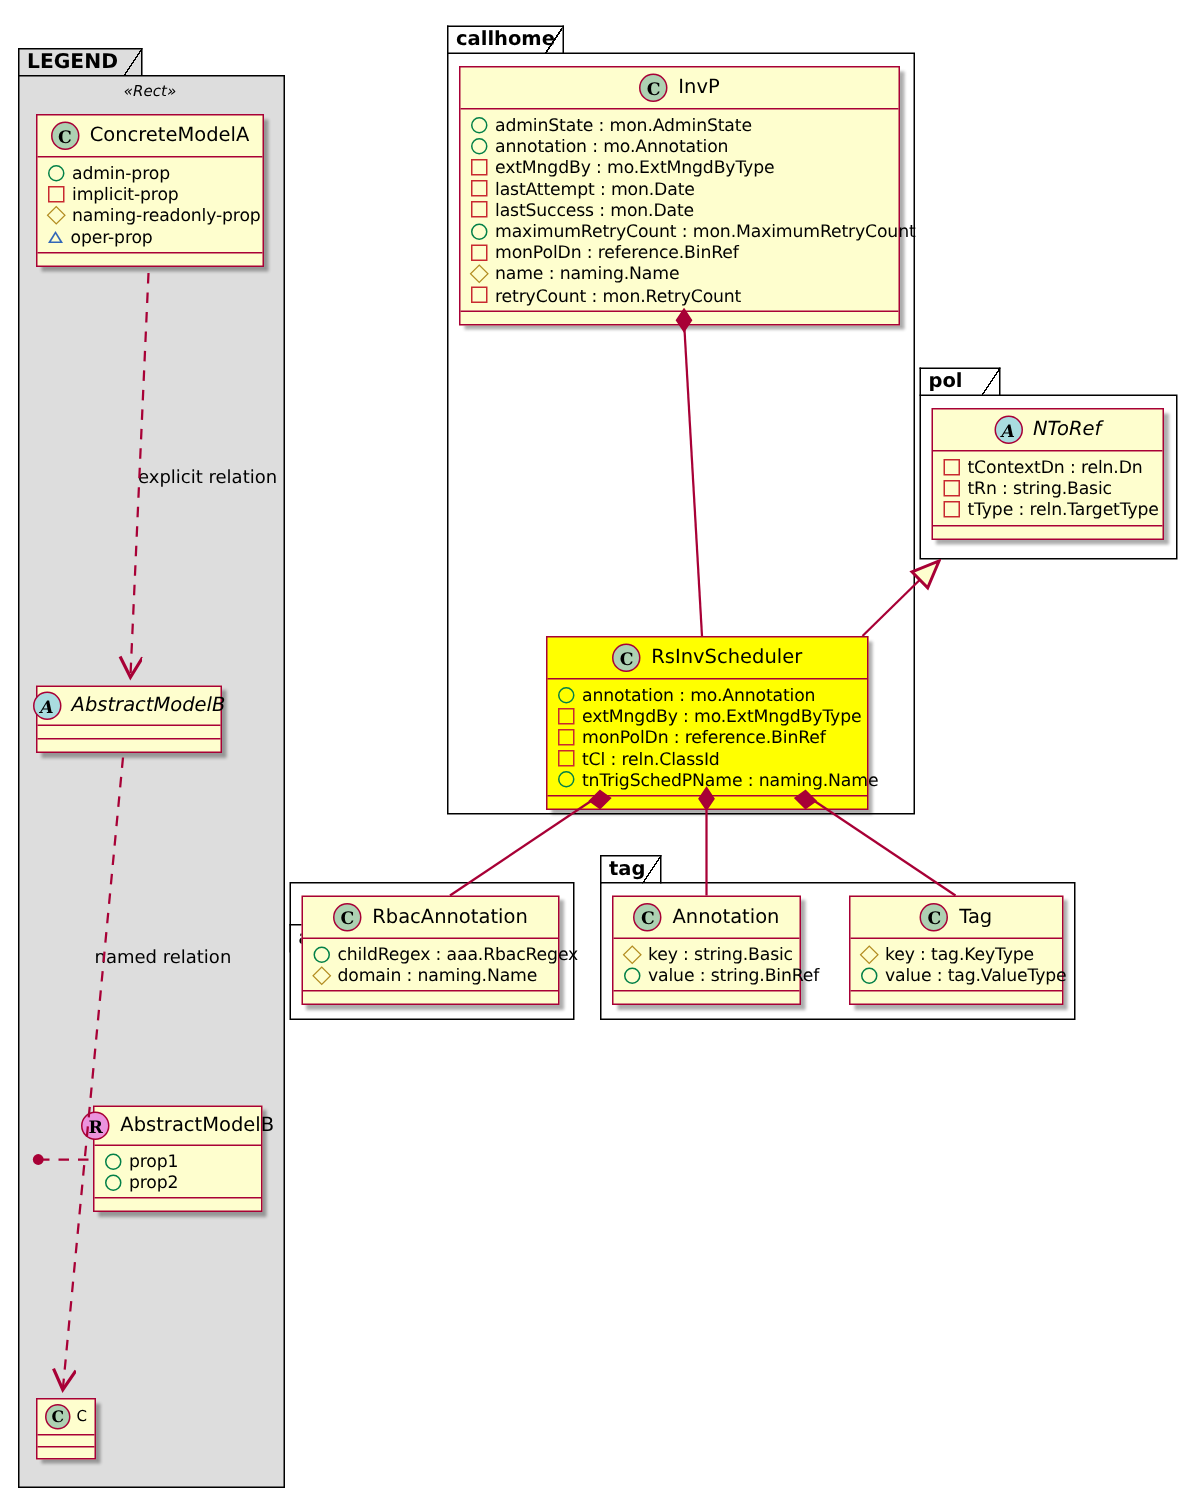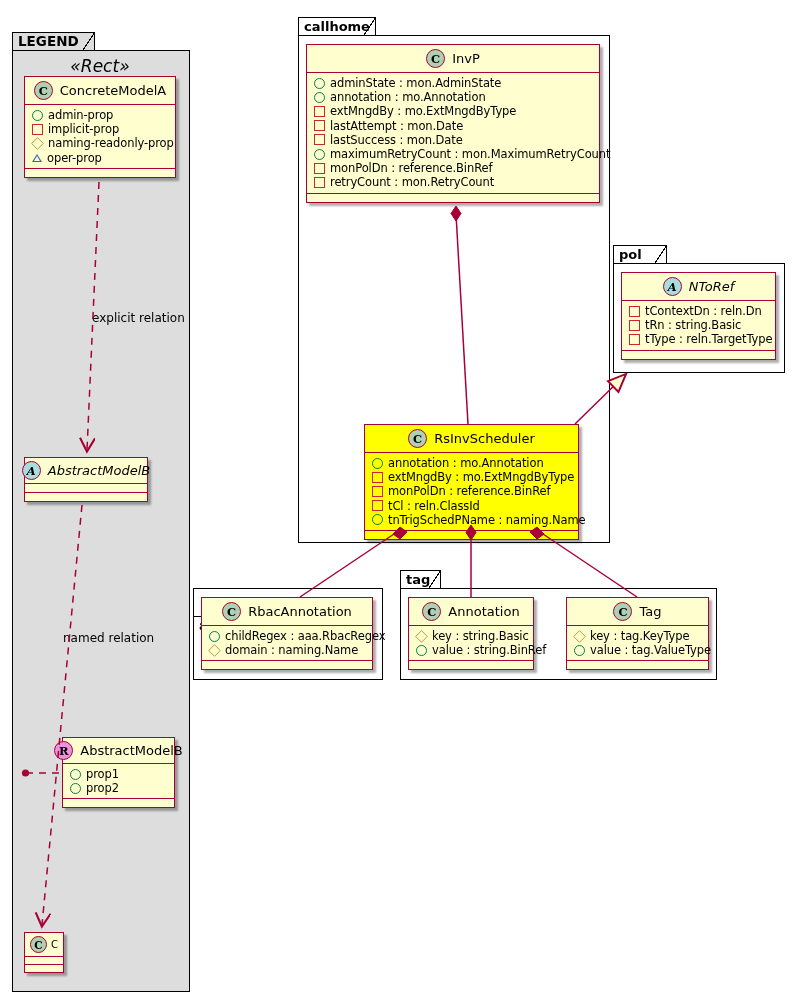--- a/index.html
+++ b/index.html
@@ -75,21 +75,21 @@
     width:0;height:0;border-left:5px solid transparent;border-right:5px solid transparent;
     border-bottom:8.5px solid #3267B8;
   }
   .mk.triangle:before{
     content:"";position:absolute;left:-3.3px;top:2.4px;z-index:2;
     width:0;height:0;border-left:3.3px solid transparent;border-right:3.3px solid transparent;
     border-bottom:5.7px solid #FEFECE;
   }
 
   .stereo{
-    position:absolute;font-style:italic;font-size:17px;color:#000;
+    position:absolute;font-style:italic;font-size:10px;color:#000;
     text-align:center;white-space:nowrap;
   }
   .edge-label{
     position:absolute;font-size:12px;color:#000;white-space:nowrap;
   }
   svg.links{position:absolute;left:0;top:0;width:799px;height:1000px;pointer-events:none;}
 </style>
 </head>
 <body>
 
@@ -198,20 +198,24 @@
         <span class="mk square"></span>
         <span class="txt">lastSuccess : mon.Date</span>
       </div>
     <div class="attr">
         <span class="mk circle"></span>
         <span class="txt">maximumRetryCount : mon.MaximumRetryCount</span>
       </div>
     <div class="attr">
         <span class="mk square"></span>
         <span class="txt">monPolDn : reference.BinRef</span>
+      </div>
+    <div class="attr">
+        <span class="mk diamond"></span>
+        <span class="txt">name : naming.Name</span>
       </div>
     <div class="attr">
         <span class="mk square"></span>
         <span class="txt">retryCount : mon.RetryCount</span>
       </div>
   </div>
   <div class="cls-foot"></div>
 </div>
 
 <div class="cls hl" style="left:364px;top:424px;width:215px;">

